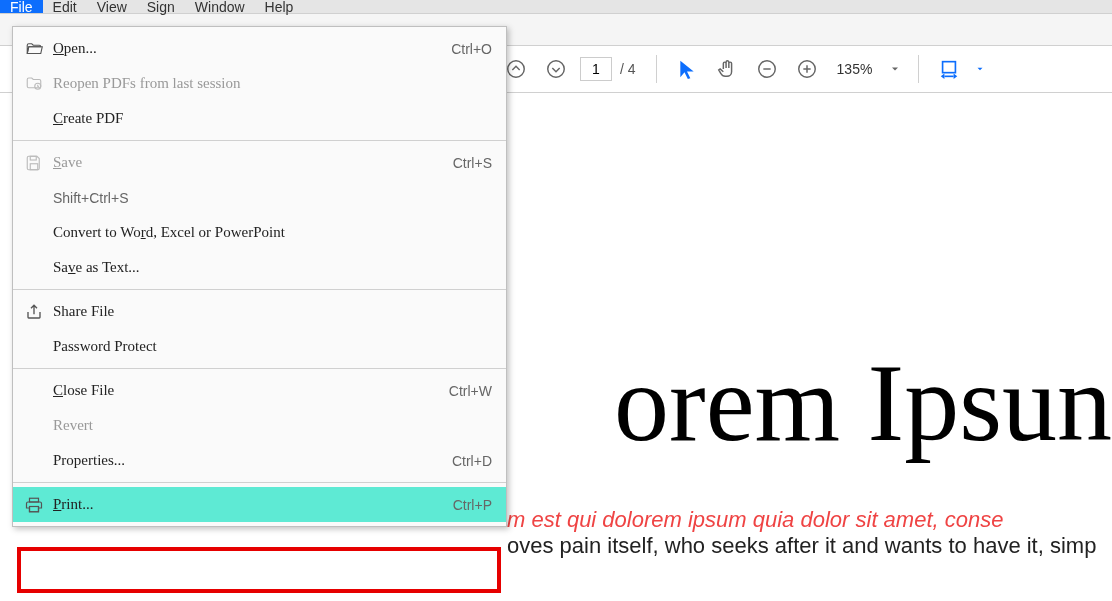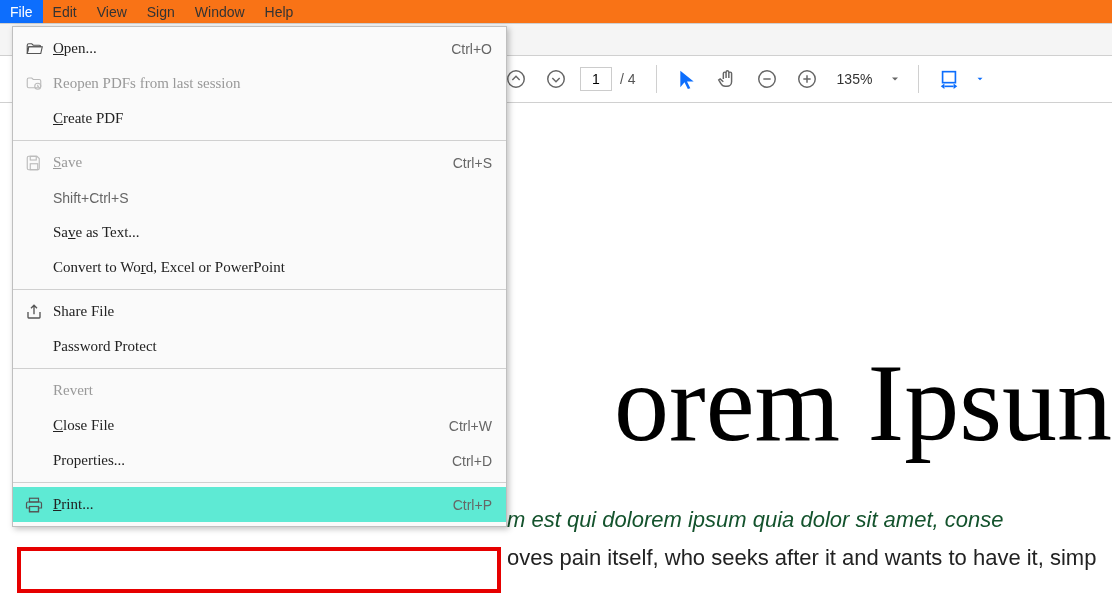--- a/index.html
+++ b/index.html
@@ -6,22 +6,22 @@
     body {
       font-family: "Segoe UI", Arial, sans-serif;
       font-size: 14px;
       background: #fff;
       width: 1112px;
       height: 601px;
       overflow: hidden;
       position: relative;
     }
     .menubar {
-      height: 24px;
-      background: #f97316;
+      height: 14px;
+      background: #e5e5e5;
       border-bottom: 1px solid #d0d0d0;
       display: flex;
       align-items: stretch;
       font-size: 14px;
     }
     .menubar-item {
       padding: 4px 10px;
       display: flex;
       align-items: center;
       cursor: default;
@@ -85,29 +85,28 @@
       font-weight: 400;
       color: #000;
       margin-top: 235px;
       white-space: nowrap;
       text-align: right;
     }
     .doc-p1 {
       font-family: Arial, sans-serif;
       font-size: 22px;
       font-style: italic;
-      color: #14532d;
+      color: #ef4444;
       margin-top: 40px;
       white-space: nowrap;
     }
     .doc-p2 {
       font-family: Arial, sans-serif;
       font-size: 22px;
       color: #222;
-      margin-top: 12px;
       white-space: nowrap;
     }
     .dropdown-menu {
       position: absolute;
       left: 12px;
       top: 26px;
       width: 495px;
       background: #fafafa;
       border: 1px solid #bfbfbf;
       box-shadow: 2px 2px 6px rgba(0,0,0,0.25);
@@ -273,26 +272,26 @@
     <span class="menu-shortcut">Ctrl+S</span>
   </div>
 
   <div class="menu-item">
     <span class="menu-icon"></span>
     <span class="menu-shortcut">Shift+Ctrl+S</span>
   </div>
 
   <div class="menu-item">
     <span class="menu-icon"></span>
+    <span class="menu-label"><span>Convert to Wo</span><span class="u">r</span><span>d, Excel or PowerPoint</span></span>
+  </div>
+
+  <div class="menu-item">
+    <span class="menu-icon"></span>
     <span class="menu-label"><span>Sa</span><span class="u">v</span><span>e as Text...</span></span>
-  </div>
-
-  <div class="menu-item">
-    <span class="menu-icon"></span>
-    <span class="menu-label"><span>Convert to Wo</span><span class="u">r</span><span>d, Excel or PowerPoint</span></span>
   </div>
 
   <div class="menu-sep"></div>
 
 
   <div class="menu-item">
     <span class="menu-icon">
       <svg width="18" height="18" viewBox="0 0 24 24" fill="none" stroke="#555" stroke-width="1.8">
           <path d="M4 12v7a1 1 0 001 1h14a1 1 0 001-1v-7"></path>
           <path d="M12 3v12M8 7l4-4 4 4"></path>
@@ -301,29 +300,29 @@
     <span class="menu-label">Share File</span>
   </div>
 
   <div class="menu-item">
     <span class="menu-icon"></span>
     <span class="menu-label">Password Protect</span>
   </div>
 
   <div class="menu-sep"></div>
 
-  <div class="menu-item disabled">
-    <span class="menu-icon"></span>
-    <span class="menu-label">Revert</span>
-  </div>
-
   <div class="menu-item">
     <span class="menu-icon"></span>
     <span class="menu-label"><span></span><span class="u">C</span><span>lose File</span></span>
     <span class="menu-shortcut">Ctrl+W</span>
+  </div>
+
+  <div class="menu-item disabled">
+    <span class="menu-icon"></span>
+    <span class="menu-label">Revert</span>
   </div>
 
   <div class="menu-item">
     <span class="menu-icon"></span>
     <span class="menu-label">Properties...</span>
     <span class="menu-shortcut">Ctrl+D</span>
   </div>
 
   <div class="menu-sep"></div>
 

